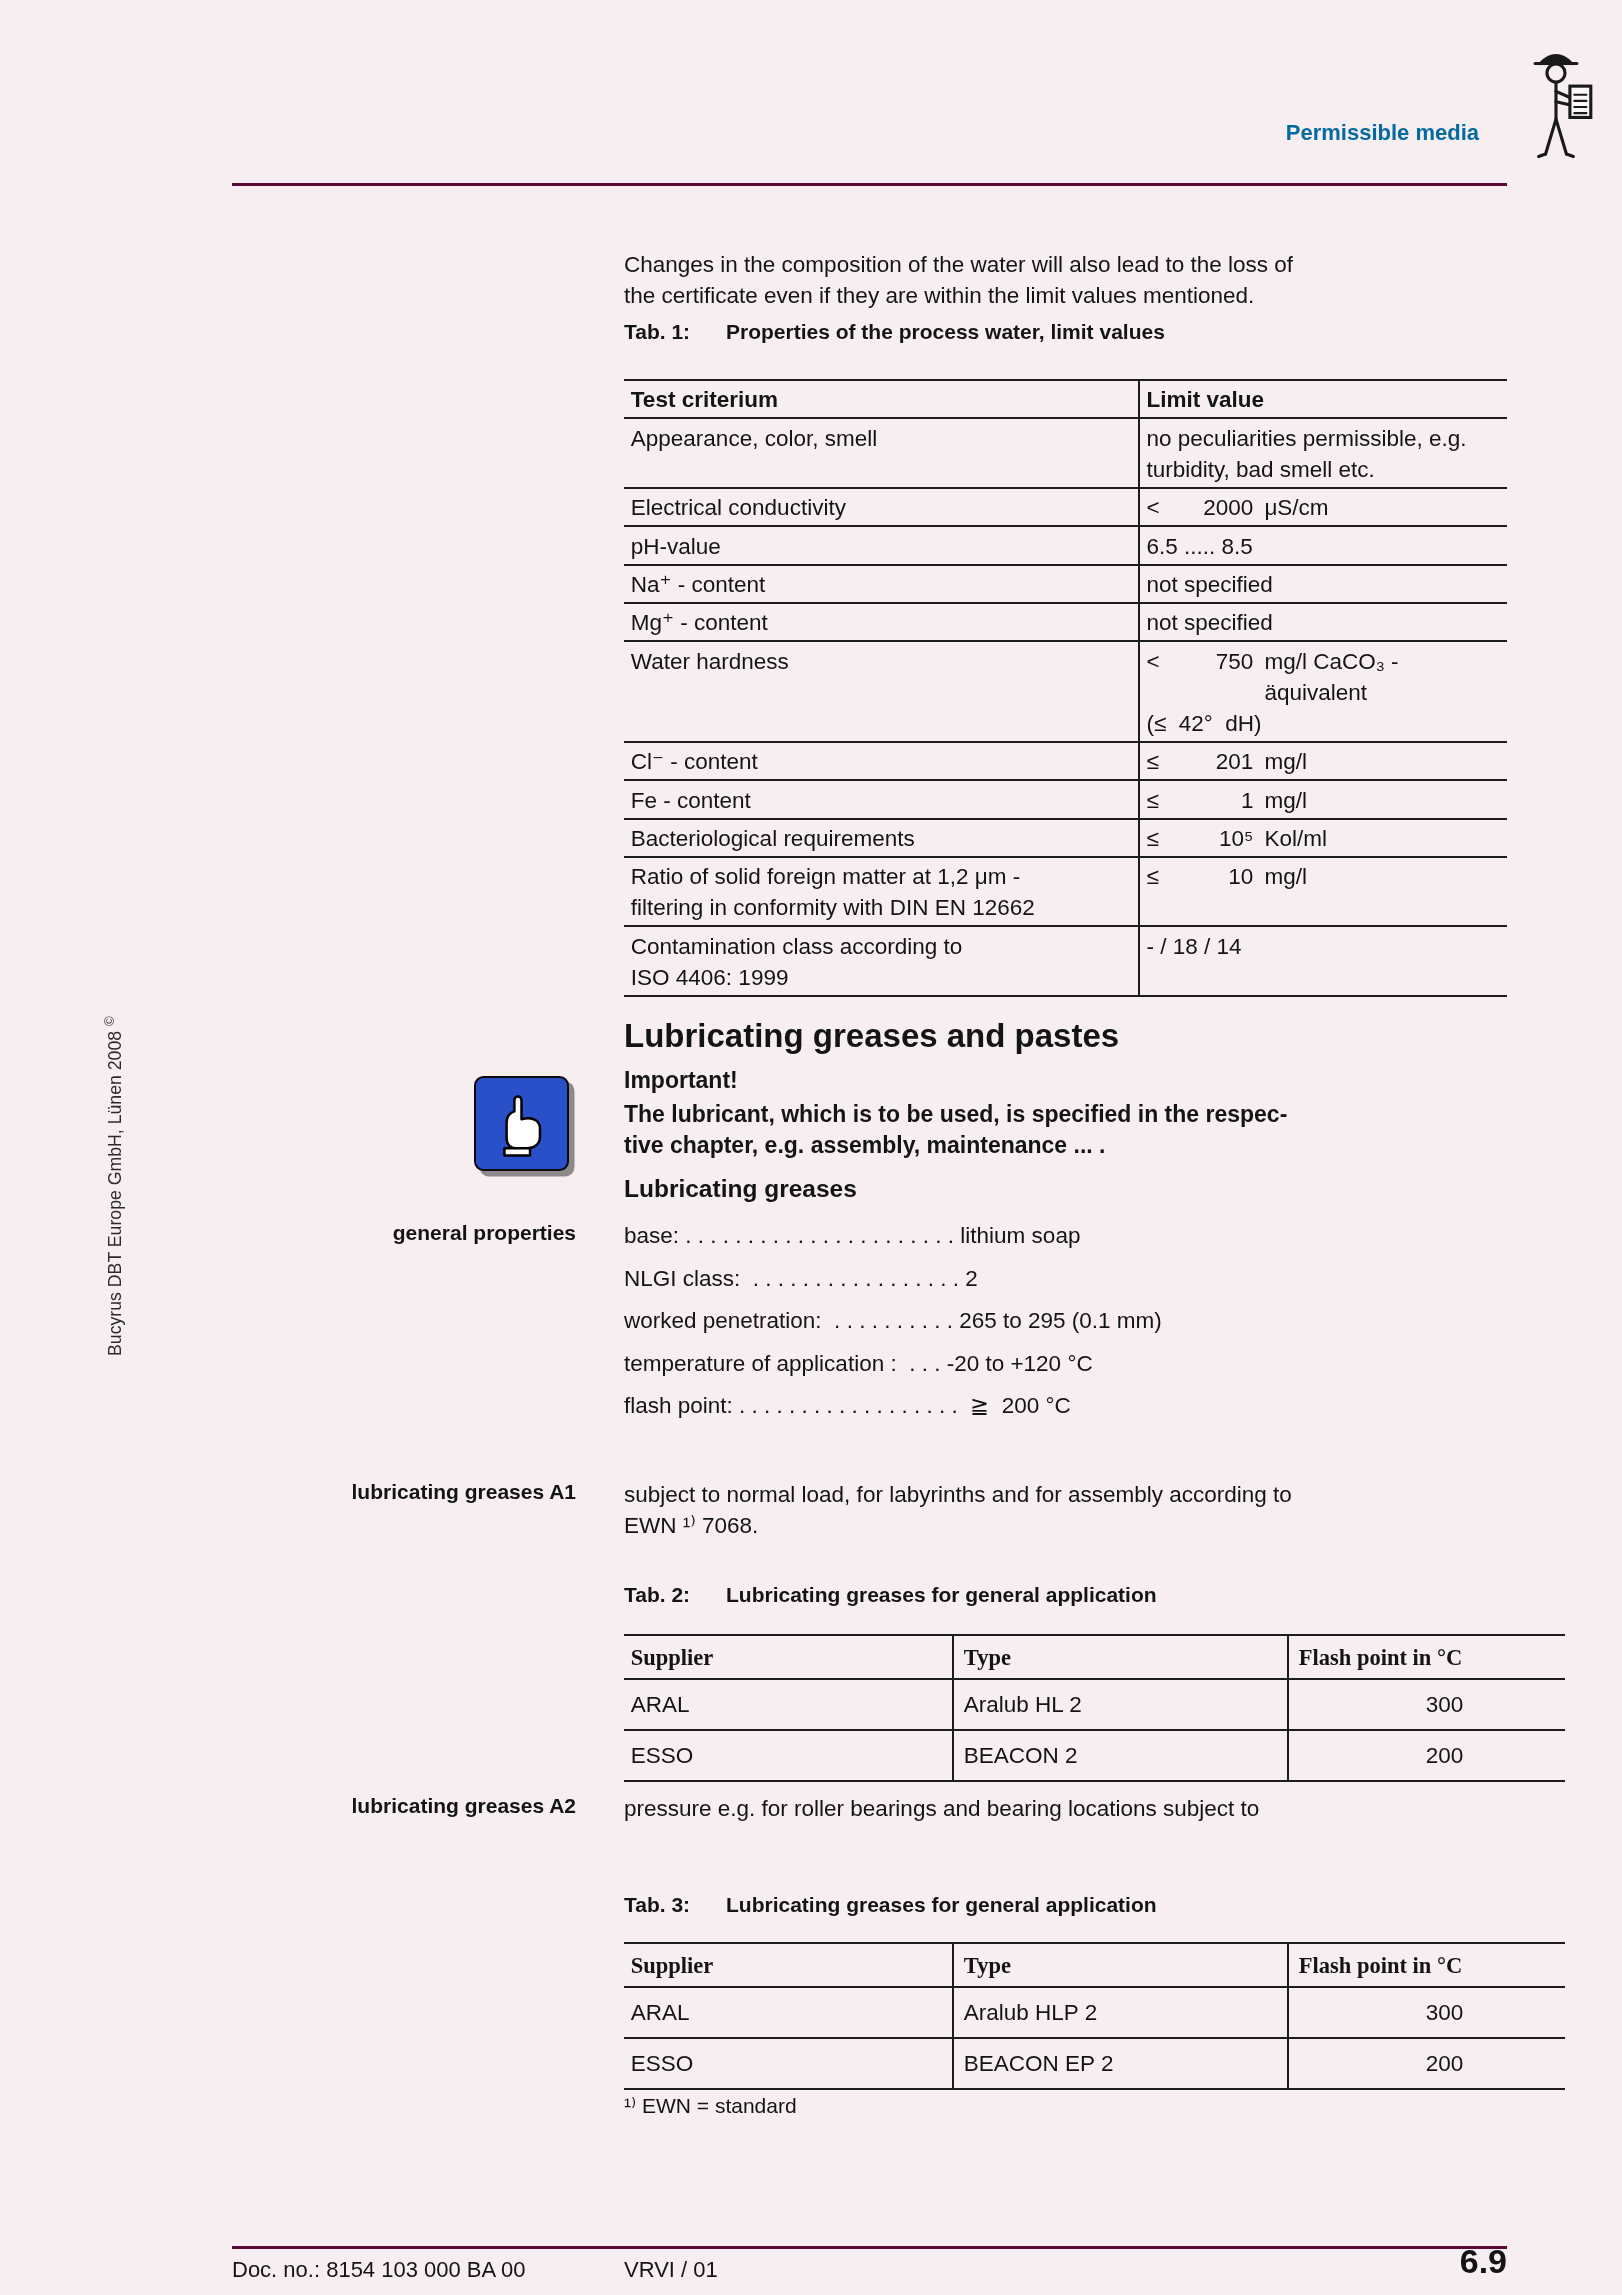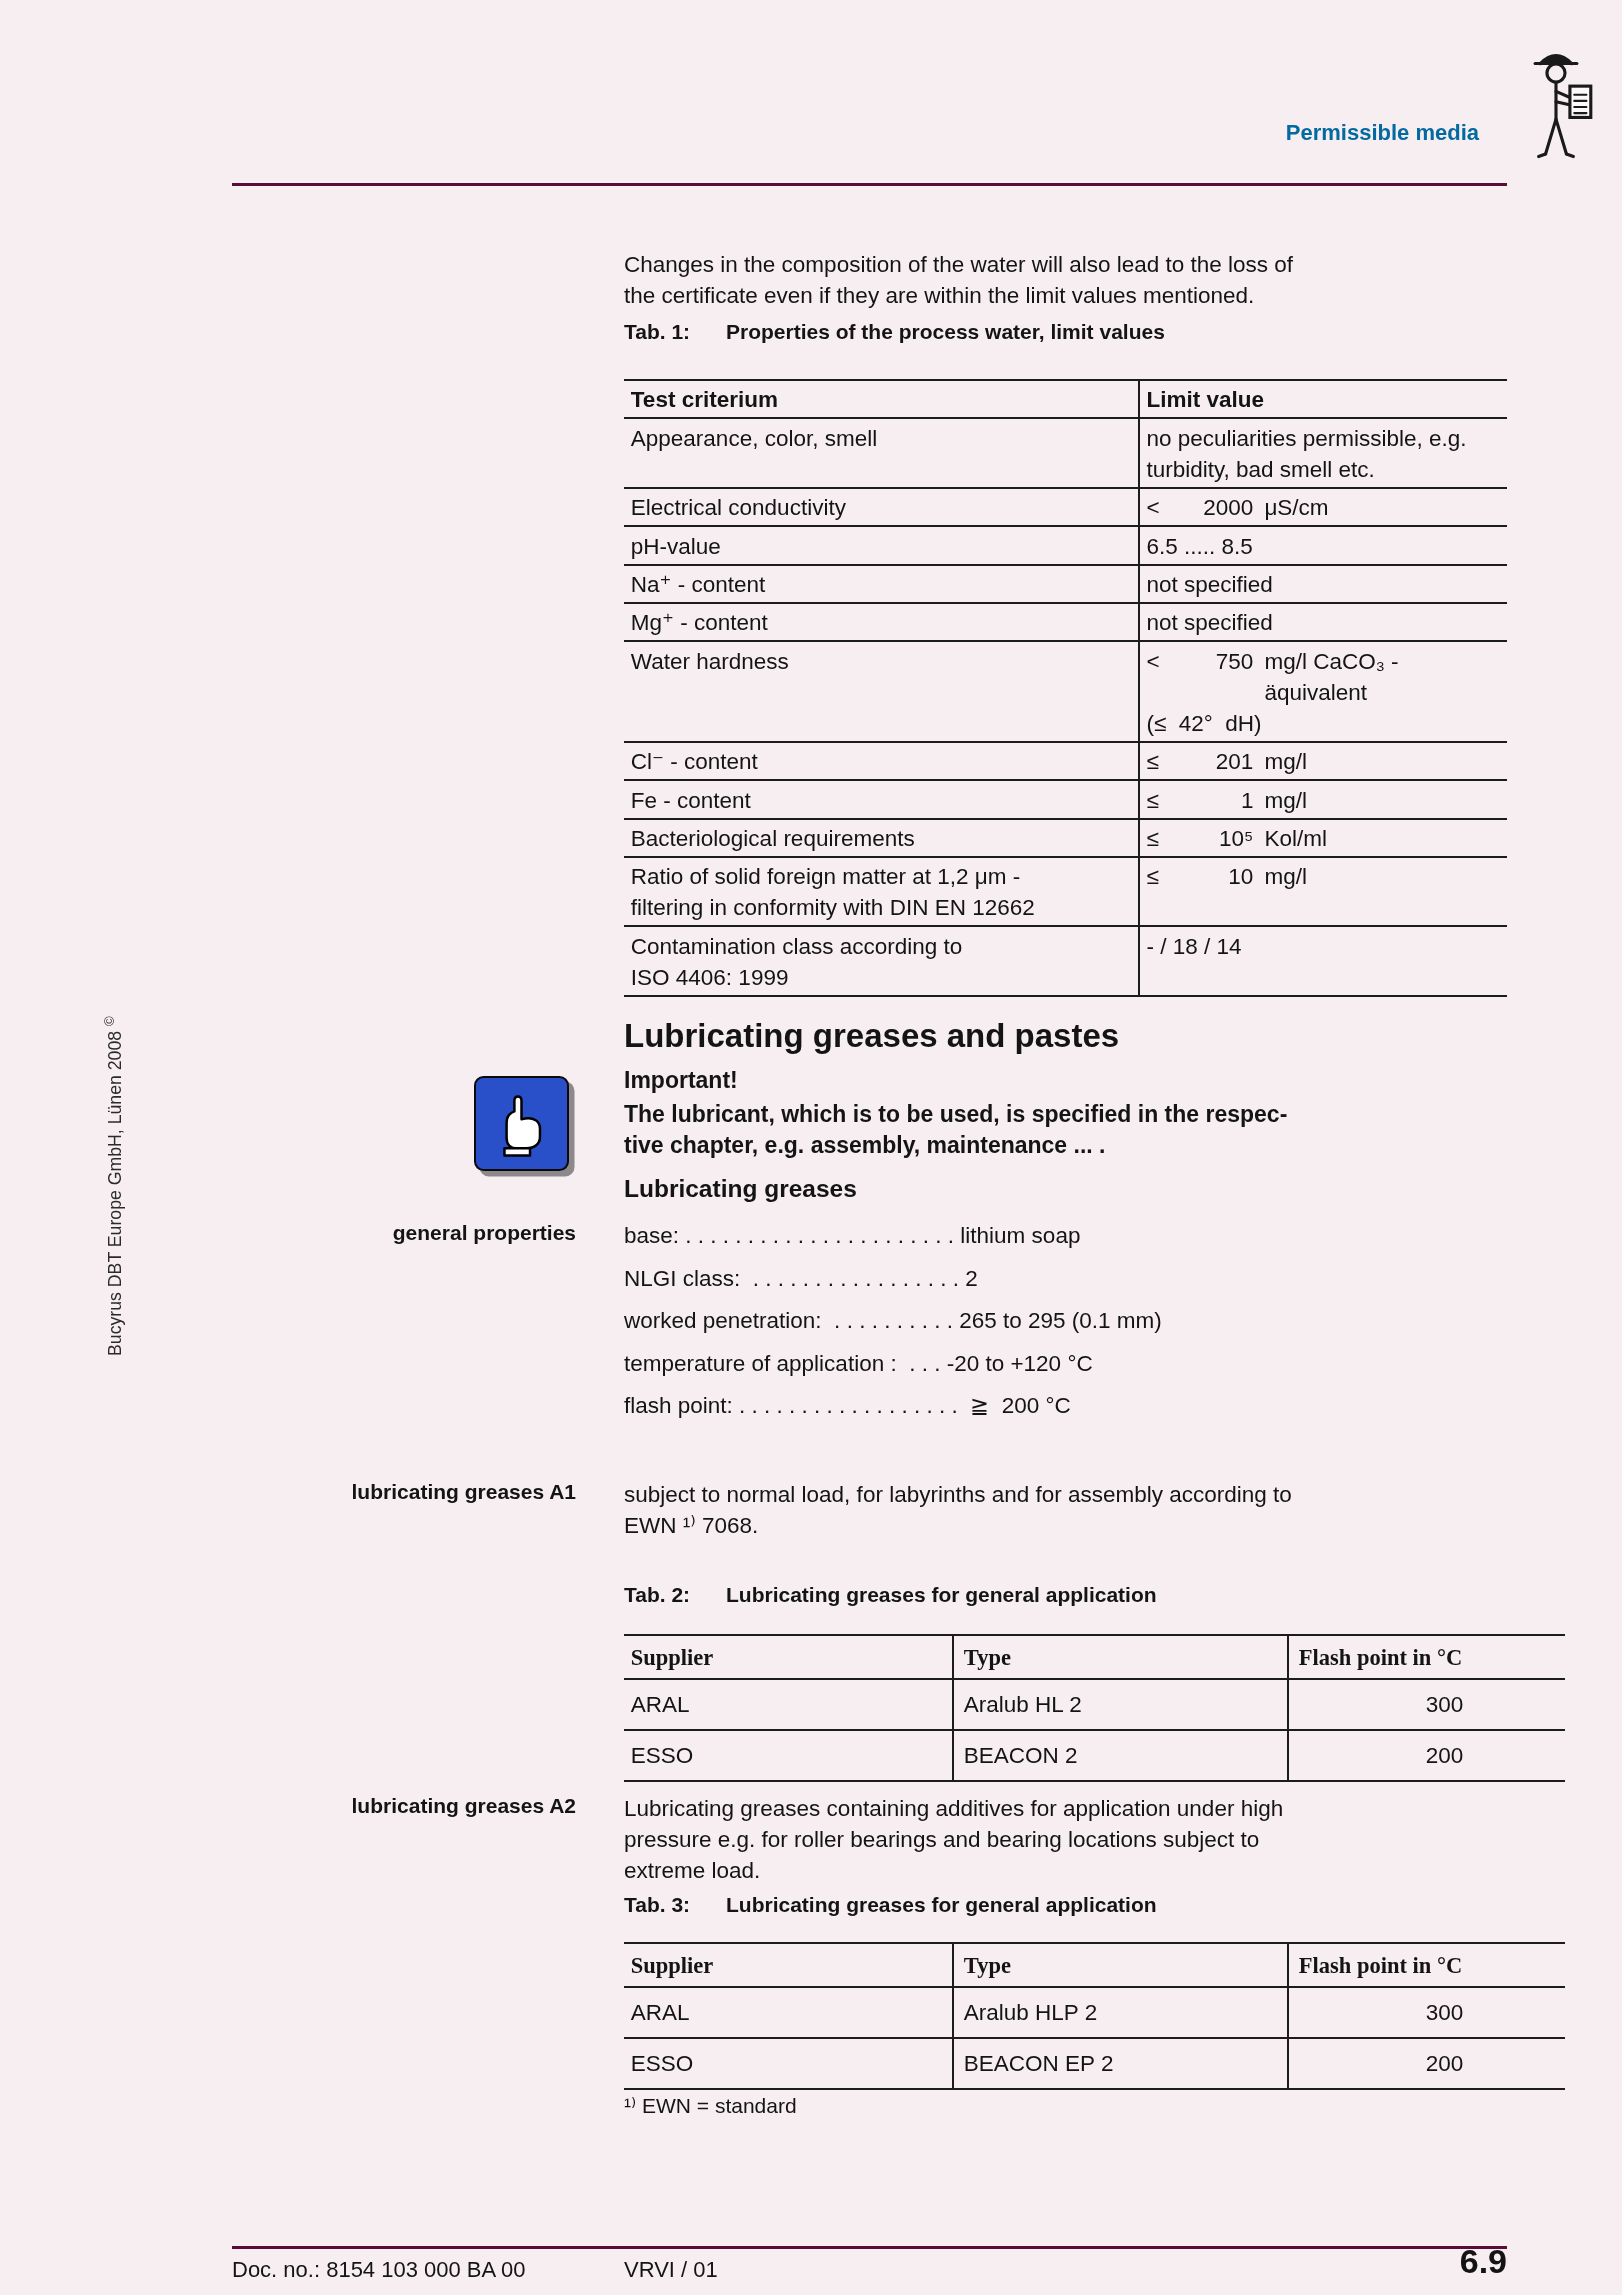--- a/index.html
+++ b/index.html
@@ -279,23 +279,21 @@
   <tr>
     <td class="ca">ESSO</td>
     <td class="cb">BEACON 2</td>
     <td class="cc">200</td>
   </tr>
 </tbody>
   </table>
 
 <div class="abs margin-label" style="top:1794px;">lubricating greases A2</div>
 <div class="abs para" style="left:624px; top:1793px; width:883px;">
-  <div>Lubricating greases containing additives for application under high</div>
   <div>pressure e.g. for roller bearings and bearing locations subject to</div>
-  <div>extreme load.</div>
 </div>
 
 <div class="abs caption" style="left:624px; top:1893px; width:883px;">
   <span class="cap-label">Tab. 3:</span>
   <span>Lubricating greases for general application</span>
 </div>
 
 <table class="abs t23" style="left:624px; top:1942px;">
   <tbody>
       <tr>

